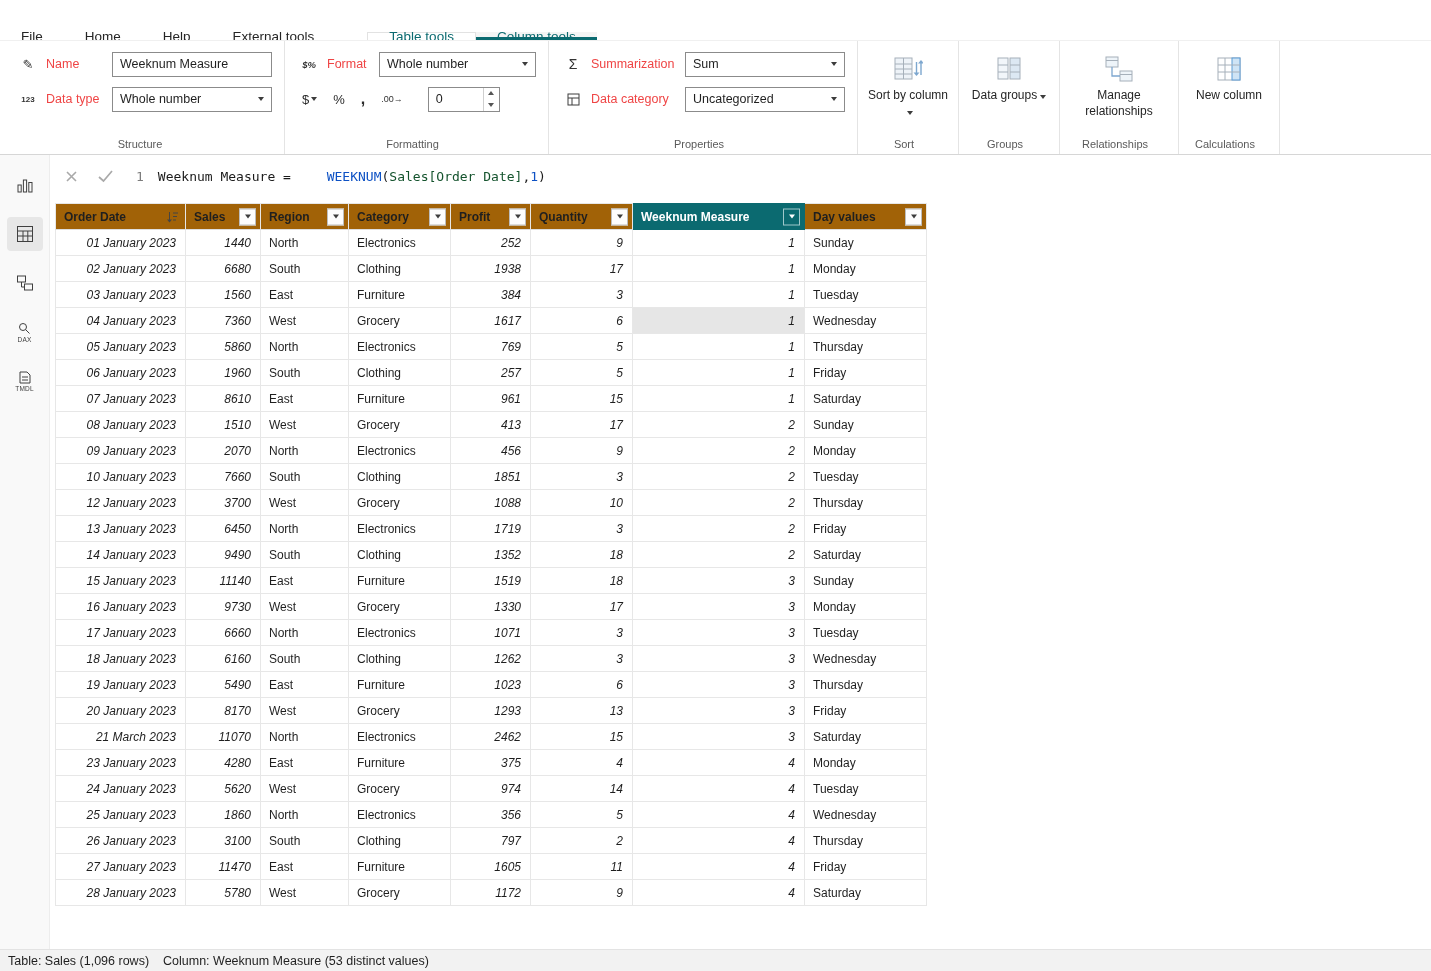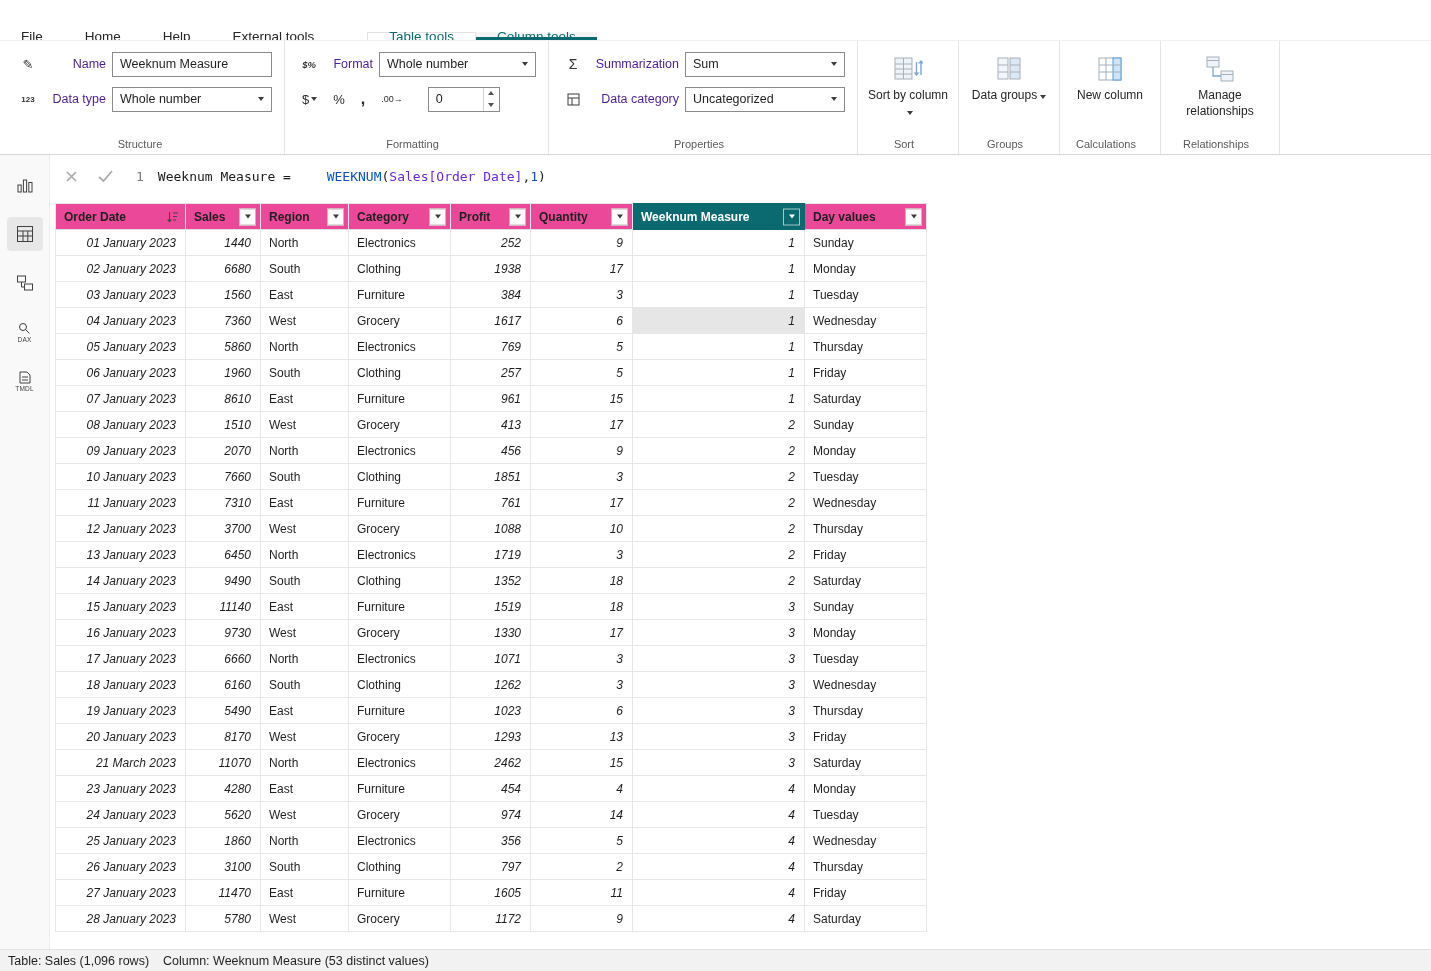--- a/index.html
+++ b/index.html
@@ -18,21 +18,21 @@
   .ribbon { height:115px; background:#fff; border-top:1px solid #f0f0f0; border-bottom:1px solid #d6d6d6; display:flex; padding:0 4px; flex:0 0 auto; }
   .rgroup { position:relative; padding:10px 12px 22px 12px; border-right:1px solid #e4e4e4; display:flex; align-items:flex-start; }
   .rgroup-label { position:absolute; bottom:4px; left:0; right:8px; text-align:center; font-size:11px; color:#5a5a5a; }
   .field-rows { display:flex; flex-direction:column; gap:9px; }
   .frow { display:flex; align-items:center; gap:6px; height:26px; }
   .ficon { width:24px; text-align:center; color:#333; flex:0 0 auto; display:flex; align-items:center; justify-content:center; }
   .i-name { font-size:13px; }
   .i-123 { font-size:8px; font-weight:bold; letter-spacing:0; }
   .i-fmt { font-size:9.5px; font-weight:bold; font-style:italic; }
   .i-sigma { font-size:14px; }
-  .flabel { font-size:12.5px; color:#4c1d95; white-space:nowrap;text-align:right; }
+  .flabel { font-size:12.5px; color:#ef4444; white-space:nowrap; }
   .flabel.w60 { width:60px; }
   .flabel.w46 { width:46px; }
   .flabel.w88 { width:88px; }
   .tinput, .tselect { border:1px solid #8b8b8b; background:#fff; height:25px; font-size:12.5px; padding:0 7px; display:flex; align-items:center; }
   .tinput { width:160px; }
   .tselect { width:160px; justify-content:space-between; cursor:pointer; }
   .tselect.w157 { width:157px; }
   .chev { display:inline-block; width:0; height:0; border-left:3.5px solid transparent; border-right:3.5px solid transparent; border-top:4.5px solid #3c3c3c; }
   .fmt-btn { display:inline-flex; align-items:center; gap:2px; padding:2px 5px; cursor:pointer; color:#2b2b2b; }
   .fmt-dollar { font-size:13px; }
@@ -61,28 +61,28 @@
   .content { flex:1; display:flex; flex-direction:column; min-width:0; background:#fff; }
 
   
   .formula-bar { height:42px; flex:0 0 auto; display:flex; align-items:center; background:#fff; padding-left:14px; }
   .fb-actions { display:flex; align-items:center; gap:18px; padding-right:22px; }
   .fb-actions svg { cursor:pointer; }
   .fb-line { font-family:"DejaVu Sans Mono", monospace; font-size:13px; color:#7c7c7c; margin-right:14px; }
   .fb-code { font-family:"DejaVu Sans Mono", monospace; font-size:13px; white-space:pre; cursor:text; }
   .t-plain { color:#1b1b1b; }
   .t-func { color:#0d51c4;padding-left:28px; }
-  .t-ref { color:#6d28d9; }
+  .t-ref { color:#14532d; }
   .t-num { color:#0d51c4; }
 
   
   .table-viewport { flex:1; overflow:hidden; padding-left:5px; padding-top:6px; }
   table.data { border-collapse:collapse; table-layout:fixed; width:871px; background:#fff; }
   th, td { border:1px solid #e7e7e7; height:26px; padding:0 8px; font-size:12px; overflow:hidden; white-space:nowrap; }
-  th { background:#ec4899; font-weight:bold; text-align:left; position:relative; padding-right:23px; border-bottom:1px solid #dedede; cursor:pointer; }
+  th { background:#a16207; font-weight:bold; text-align:left; position:relative; padding-right:23px; border-bottom:1px solid #dedede; cursor:pointer; }
   th.sel { background:#0b6a70; color:#fff; border-color:#0b6a70; }
   td.num { text-align:right; font-style:italic; padding-right:9px; }
   td.txt { text-align:left; }
   td { cursor:cell; }
   td.selected-cell { background:#e6e6e6; }
   .hbtn { position:absolute; right:4px; top:50%; transform:translateY(-50%); width:17px; height:17px; border:1px solid #bdbdbd; background:#fdfdfd; display:flex; align-items:center; justify-content:center; cursor:pointer; }
   th.sel .hbtn { border-color:#9fc8ca; background:transparent; }
   th.sel .hbtn .chev { border-top-color:#fff; }
   .hbtn.sortbtn { border:none; background:transparent; }
 
@@ -214,46 +214,46 @@
           <line x1="3" y1="10" x2="13" y2="10" stroke="#a6b0ba"></line>
           <line x1="15" y1="10" x2="25" y2="10" stroke="#a6b0ba"></line>
           <line x1="3" y1="17" x2="13" y2="17" stroke="#a6b0ba"></line>
           <line x1="15" y1="17" x2="25" y2="17" stroke="#a6b0ba"></line>
         </svg>
         <div class="blabel"><span>Data groups</span><i class="chev"></i></div>
       </div>
       <div class="rgroup-label">Groups</div>
     </div>
 
+    <div class="rgroup grel">
+      <div class="bigbtn">
+        <svg width="30" height="28" viewBox="0 0 30 28">
+          <rect x="2" y="2" width="12" height="10" fill="#eef4f9" stroke="#a6b0ba"></rect>
+          <line x1="2" y1="5.5" x2="14" y2="5.5" stroke="#a6b0ba"></line>
+          <rect x="16" y="16" width="12" height="10" fill="#eef4f9" stroke="#a6b0ba"></rect>
+          <line x1="16" y1="19.5" x2="28" y2="19.5" stroke="#a6b0ba"></line>
+          <path d="M8 12v9h8" fill="none" stroke="#7da7cf" stroke-width="1.3"></path>
+        </svg>
+        <div class="blabel"><span>Manage relationships</span></div>
+      </div>
+      <div class="rgroup-label">Relationships</div>
+    </div>
+
     <div class="rgroup gcalc">
       <div class="bigbtn">
         <svg width="28" height="28" viewBox="0 0 28 28">
           <rect x="3" y="3" width="22" height="22" fill="#fff" stroke="#a6b0ba"></rect>
           <rect x="17" y="3" width="8" height="22" fill="#cfe4f5" stroke="#5a9bd5"></rect>
           <line x1="3" y1="10" x2="25" y2="10" stroke="#a6b0ba"></line>
           <line x1="3" y1="17" x2="25" y2="17" stroke="#a6b0ba"></line>
           <line x1="10" y1="3" x2="10" y2="25" stroke="#a6b0ba"></line>
         </svg>
         <div class="blabel"><span>New column</span></div>
       </div>
       <div class="rgroup-label">Calculations</div>
-    </div>
-
-    <div class="rgroup grel">
-      <div class="bigbtn">
-        <svg width="30" height="28" viewBox="0 0 30 28">
-          <rect x="2" y="2" width="12" height="10" fill="#eef4f9" stroke="#a6b0ba"></rect>
-          <line x1="2" y1="5.5" x2="14" y2="5.5" stroke="#a6b0ba"></line>
-          <rect x="16" y="16" width="12" height="10" fill="#eef4f9" stroke="#a6b0ba"></rect>
-          <line x1="16" y1="19.5" x2="28" y2="19.5" stroke="#a6b0ba"></line>
-          <path d="M8 12v9h8" fill="none" stroke="#7da7cf" stroke-width="1.3"></path>
-        </svg>
-        <div class="blabel"><span>Manage relationships</span></div>
-      </div>
-      <div class="rgroup-label">Relationships</div>
     </div>
 
   </div>
 
   <div class="main">
 
     <aside class="sidebar">
       <div class="side-icon">
         <svg width="18" height="18" viewBox="0 0 18 18">
           <rect x="2" y="9" width="3.2" height="7" fill="none" stroke="#404040"></rect>
@@ -448,30 +448,20 @@
                 <td class="num">10 January 2023</td>
                 <td class="num">7660</td>
                 <td class="txt">South</td>
                 <td class="txt">Clothing</td>
                 <td class="num">1851</td>
                 <td class="num">3</td>
                 <td class="num">2</td>
                 <td class="txt">Tuesday</td>
               </tr>
               <tr>
-                <td class="num">11 January 2023</td>
-                <td class="num">7310</td>
-                <td class="txt">East</td>
-                <td class="txt">Furniture</td>
-                <td class="num">761</td>
-                <td class="num">17</td>
-                <td class="num">2</td>
-                <td class="txt">Wednesday</td>
-              </tr>
-              <tr>
                 <td class="num">12 January 2023</td>
                 <td class="num">3700</td>
                 <td class="txt">West</td>
                 <td class="txt">Grocery</td>
                 <td class="num">1088</td>
                 <td class="num">10</td>
                 <td class="num">2</td>
                 <td class="txt">Thursday</td>
               </tr>
               <tr>
@@ -562,21 +552,21 @@
                 <td class="num">2462</td>
                 <td class="num">15</td>
                 <td class="num">3</td>
                 <td class="txt">Saturday</td>
               </tr>
               <tr>
                 <td class="num">23 January 2023</td>
                 <td class="num">4280</td>
                 <td class="txt">East</td>
                 <td class="txt">Furniture</td>
-                <td class="num">454</td>
+                <td class="num">375</td>
                 <td class="num">4</td>
                 <td class="num">4</td>
                 <td class="txt">Monday</td>
               </tr>
               <tr>
                 <td class="num">24 January 2023</td>
                 <td class="num">5620</td>
                 <td class="txt">West</td>
                 <td class="txt">Grocery</td>
                 <td class="num">974</td>

